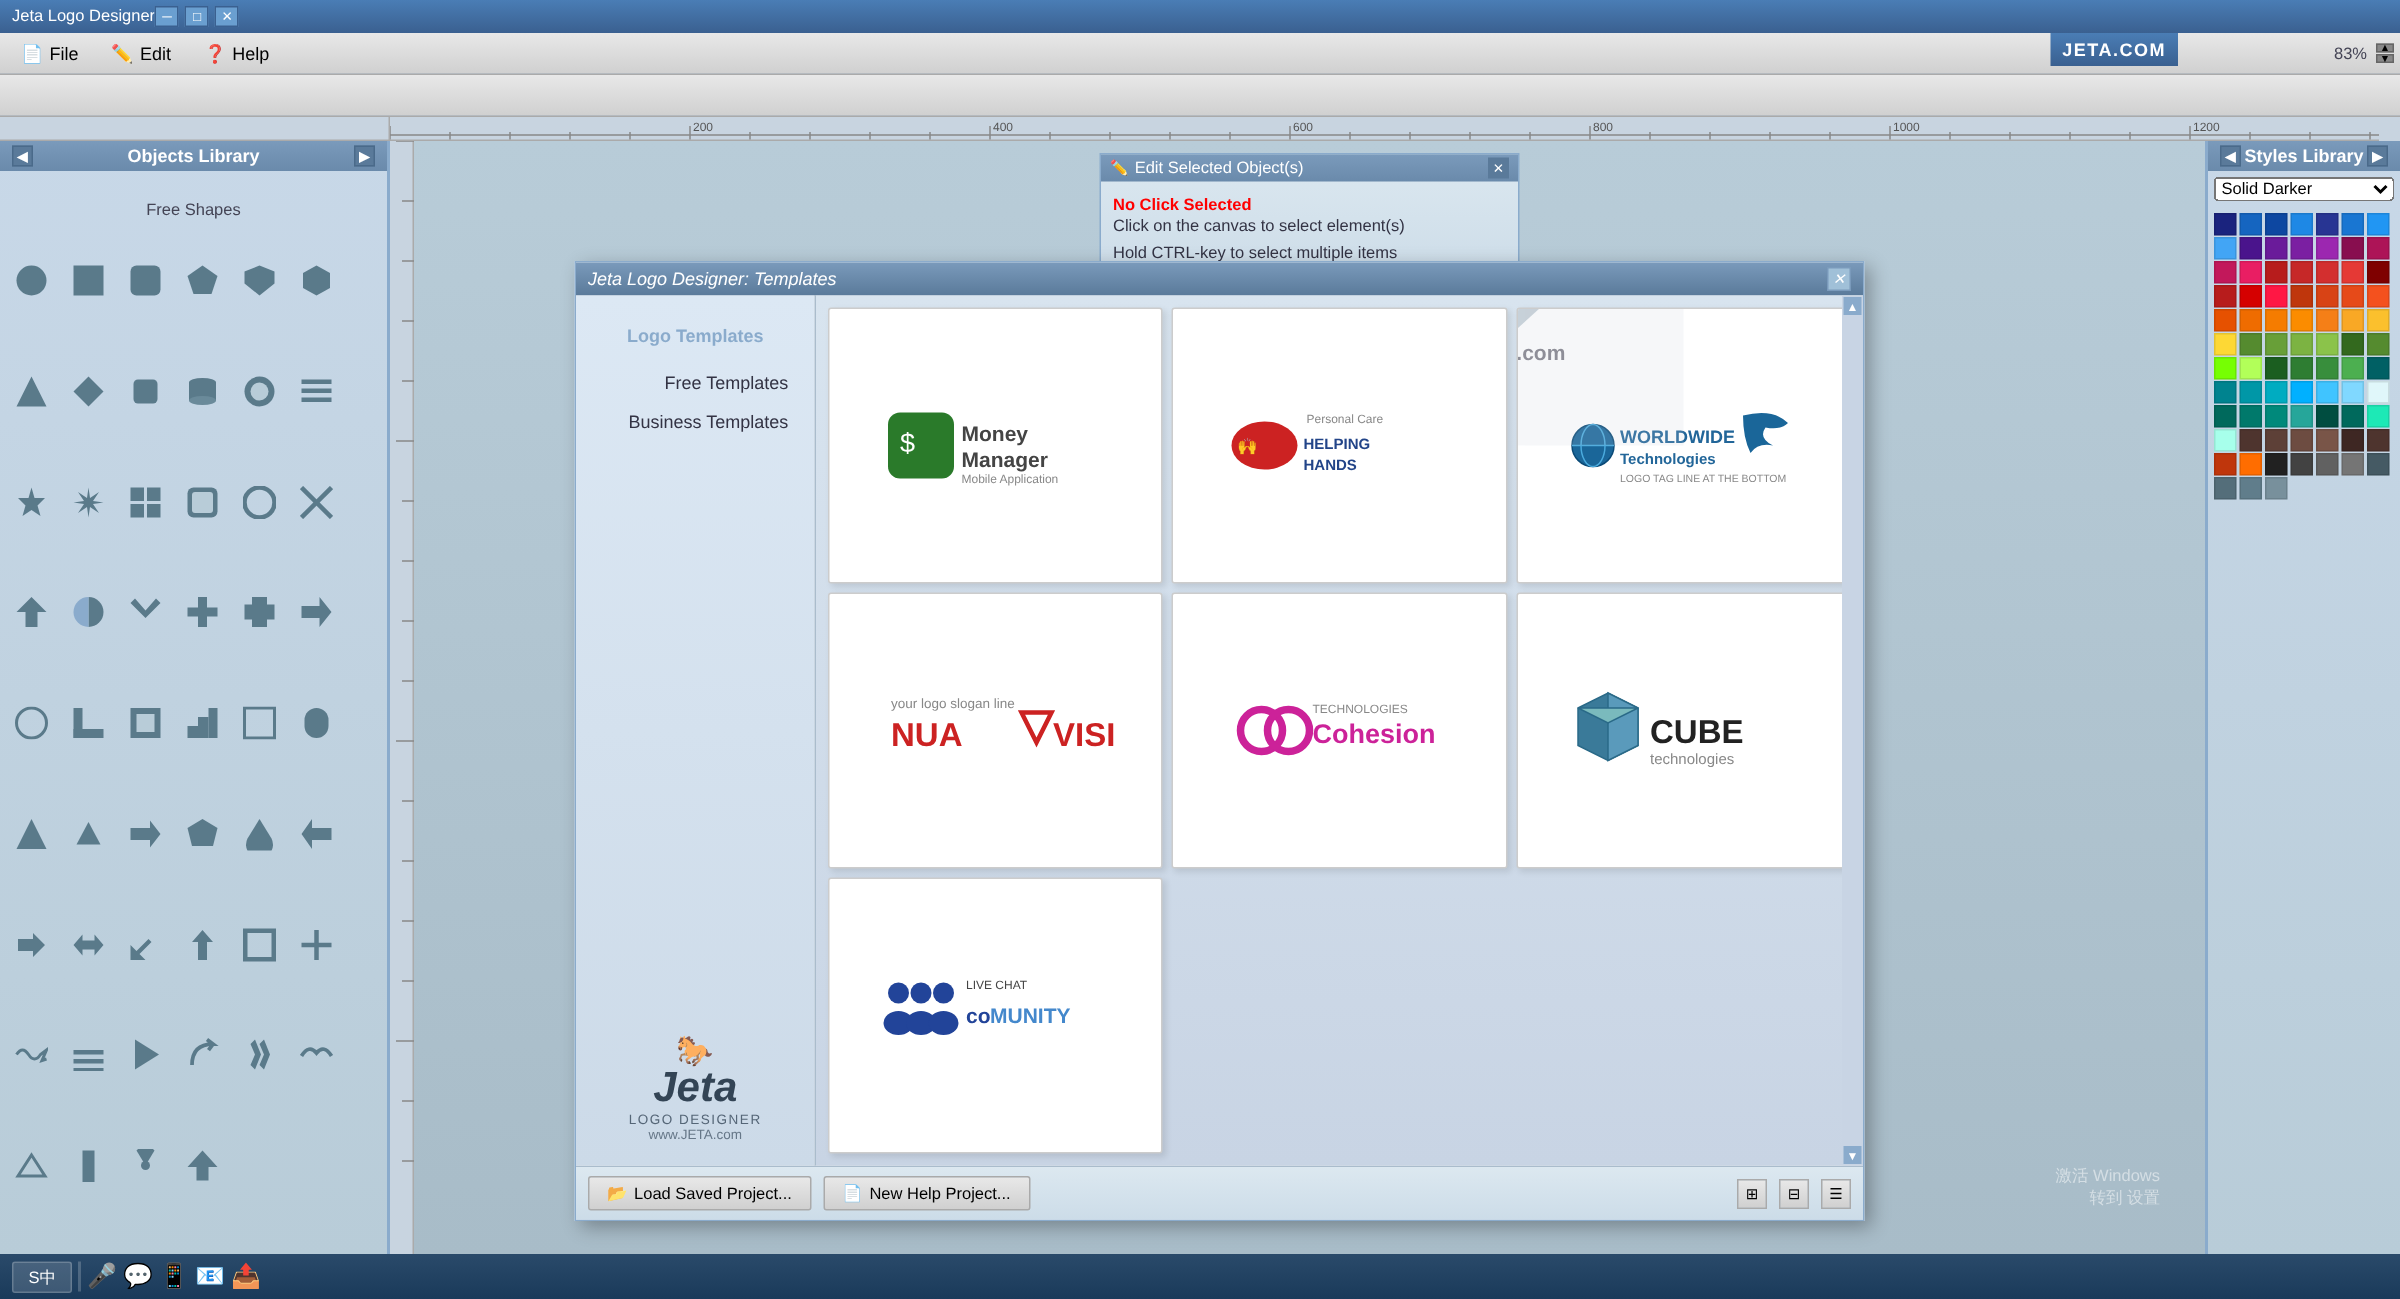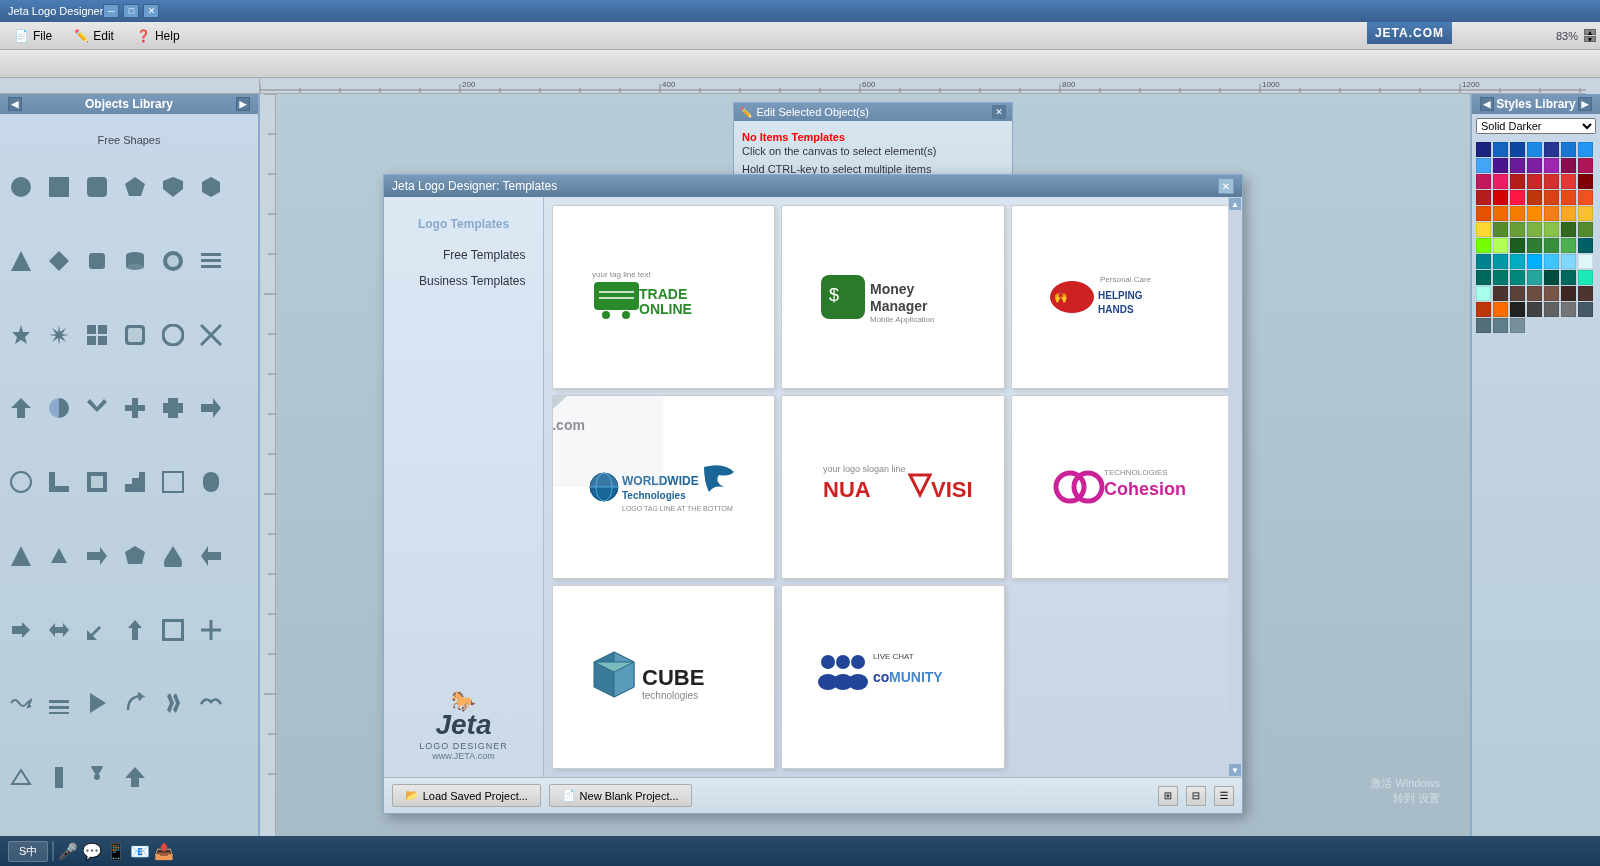--- a/index.html
+++ b/index.html
@@ -237,20 +237,21 @@
       box-shadow: 4px 4px 12px rgba(0,0,0,0.3);
     }
     #templates-titlebar {
       background: linear-gradient(to bottom, #7a9abb, #5a7a9a);
       color: white;
       padding: 3px 8px;
       display: flex;
       align-items: center;
       justify-content: space-between;
       font-size: 12px;
+      font-style: italic;
     }
     .dialog-close-btn {
       width: 16px; height: 16px;
       background: #a0c0d8;
       border: 1px solid #7a9abb;
       color: white;
       font-size: 10px;
       display: flex; align-items: center; justify-content: center;
       cursor: pointer;
     }
@@ -867,21 +868,21 @@
 
     <div id="edit-panel">
       <div id="edit-panel-title">
         <span style="display:flex;align-items:center;gap:4px;">
           <span style="font-size:10px;">✏️</span>
           <span>Edit Selected Object(s)</span>
         </span>
         <div class="edit-panel-close">✕</div>
       </div>
       <div style="padding: 4px 0;">
-        <div id="no-items-selected">No Items Templates</div>
+        <div id="no-items-selected">No Click Selected</div>
         <div id="edit-panel-text1">Click on the canvas to select element(s)</div>
         <div id="edit-panel-text2">Hold CTRL-key to select multiple items</div>
       </div>
     </div>
 
     <div id="templates-dialog">
       <div id="templates-titlebar">
         <span>Jeta Logo Designer: Templates</span>
         <div class="dialog-close-btn">✕</div>
       </div>
@@ -896,35 +897,20 @@
             <div class="jeta-horse">🐎</div>
             <div class="jeta-logo-text">Jeta</div>
             <div class="jeta-sub">LOGO DESIGNER</div>
             <div class="jeta-web">www.JETA.com</div>
           </div>
         </div>
 
         <div id="templates-grid-area">
           <div id="templates-grid">
 
-            <div class="template-card">
-              <svg width="160" height="80" viewBox="0 0 160 80">
-                <rect width="160" height="80" fill="white"></rect>
-
-                <rect x="10" y="25" width="45" height="28" rx="4" fill="#2a8a2a"></rect>
-                <text x="8" y="20" font-size="8" fill="#888">your tag line text</text>
-                <text x="55" y="42" font-size="14" font-weight="bold" fill="#2a8a2a">TRADE</text>
-                <text x="55" y="57" font-size="14" font-weight="bold" fill="#2a8a2a">ONLINE</text>
-                <circle cx="22" cy="58" r="4" fill="#2a8a2a"></circle>
-                <circle cx="42" cy="58" r="4" fill="#2a8a2a"></circle>
-
-                <line x1="15" y1="35" x2="50" y2="35" stroke="white" stroke-width="1.5"></line>
-                <line x1="15" y1="41" x2="50" y2="41" stroke="white" stroke-width="1.5"></line>
-              </svg>
-            </div>
 
             <div class="template-card">
               <svg width="160" height="80" viewBox="0 0 160 80">
                 <rect width="160" height="80" fill="white"></rect>
 
                 <rect x="8" y="18" width="44" height="44" rx="8" fill="#2a7a2a"></rect>
                 <text x="16" y="44" font-size="18" fill="white">$</text>
                 <text x="57" y="37" font-size="14" font-weight="bold" fill="#444">Money</text>
                 <text x="57" y="54" font-size="14" font-weight="bold" fill="#444">Manager</text>
                 <text x="57" y="65" font-size="8" fill="#888">Mobile Application</text>
@@ -1024,21 +1010,21 @@
         </div>
       </div>
 
       <div id="templates-footer">
         <button class="footer-btn">
           <span>📂</span>
           <span>Load Saved Project...</span>
         </button>
         <button class="footer-btn">
           <span>📄</span>
-          <span>New Blank Project...</span>
+          <span>New Help Project...</span>
         </button>
         <div class="footer-btn-spacer"></div>
         <div class="view-btn">⊞</div>
         <div class="view-btn">⊟</div>
         <div class="view-btn">☰</div>
       </div>
     </div>
 
   </div>
 

